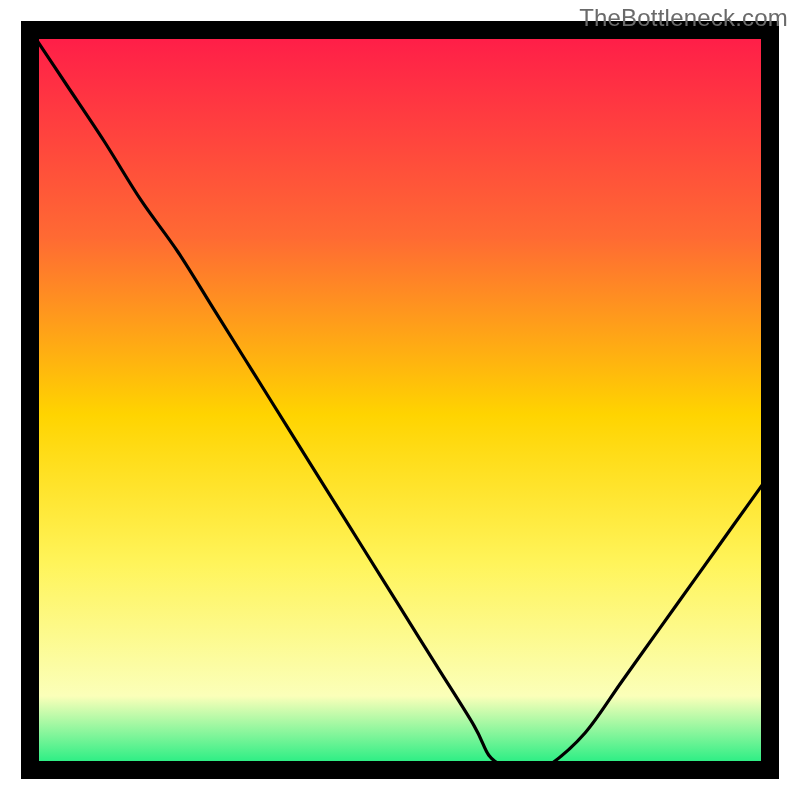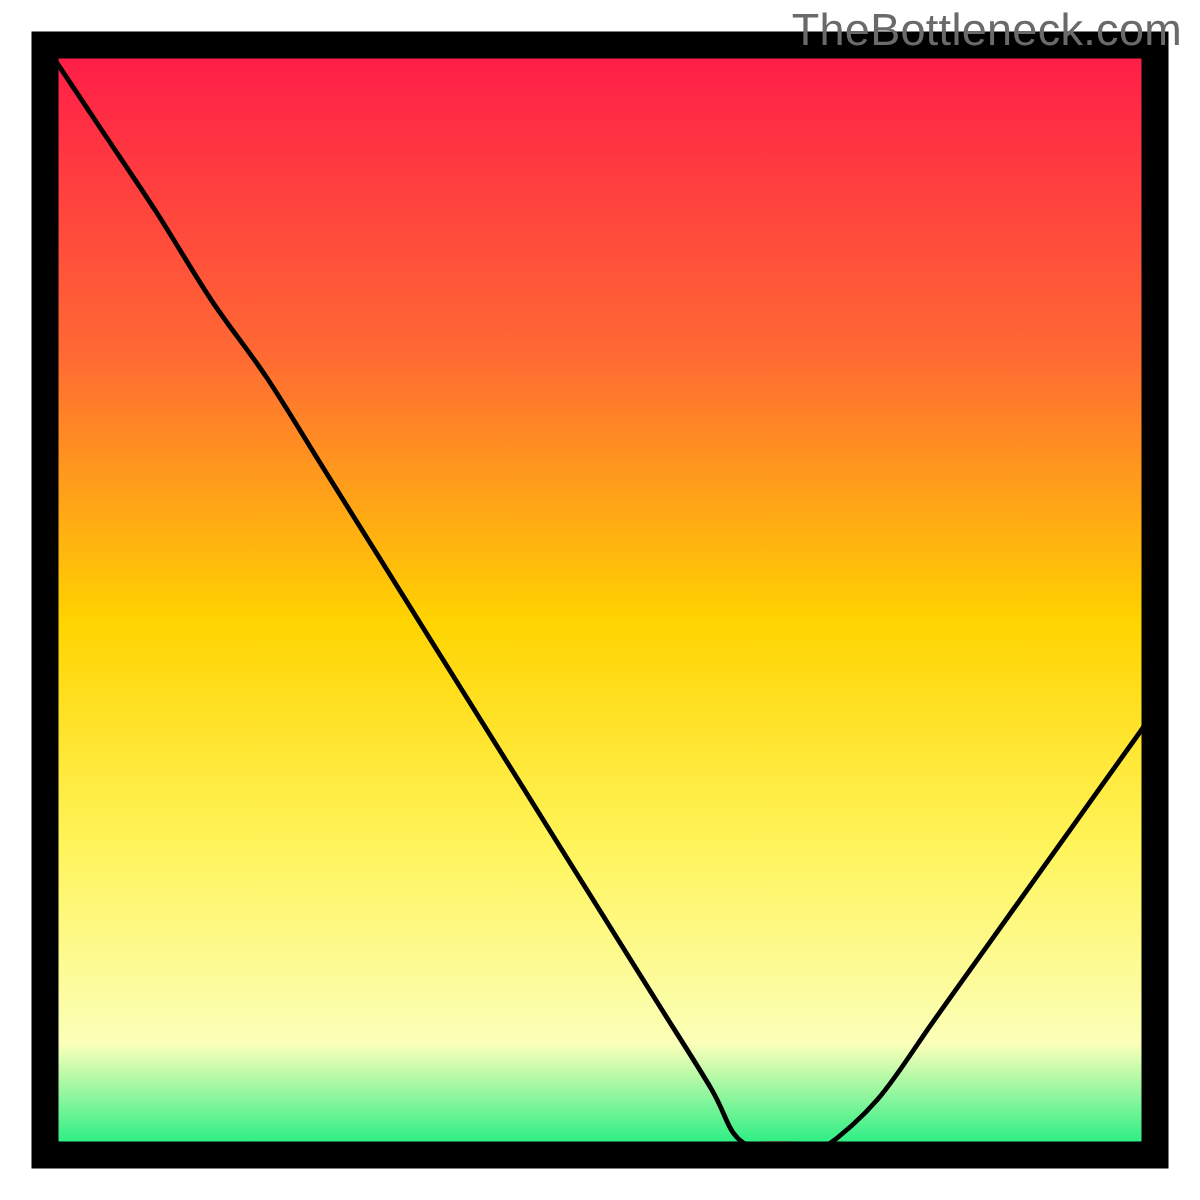--- a/index.html
+++ b/index.html
@@ -13,21 +13,21 @@
   .chart-container {
     position: relative;
     width: 800px;
     height: 800px;
   }
   .watermark {
     position: absolute;
     top: 4px;
     right: 12px;
     font-family: Arial, Helvetica, sans-serif;
-    font-size: 30px;
+    font-size: 24px;
     color: #6a6a6a;
     letter-spacing: 0.2px;
     z-index: 10;
   }
   svg {
     display: block;
   }
 </style>
 </head>
 <body>

